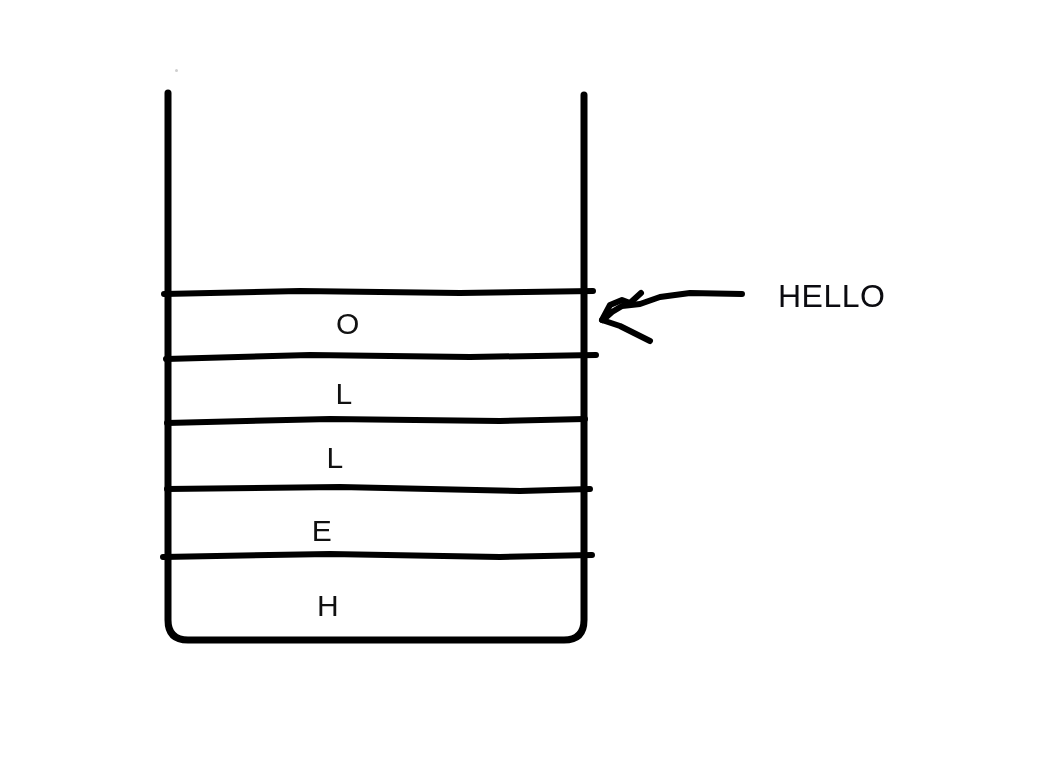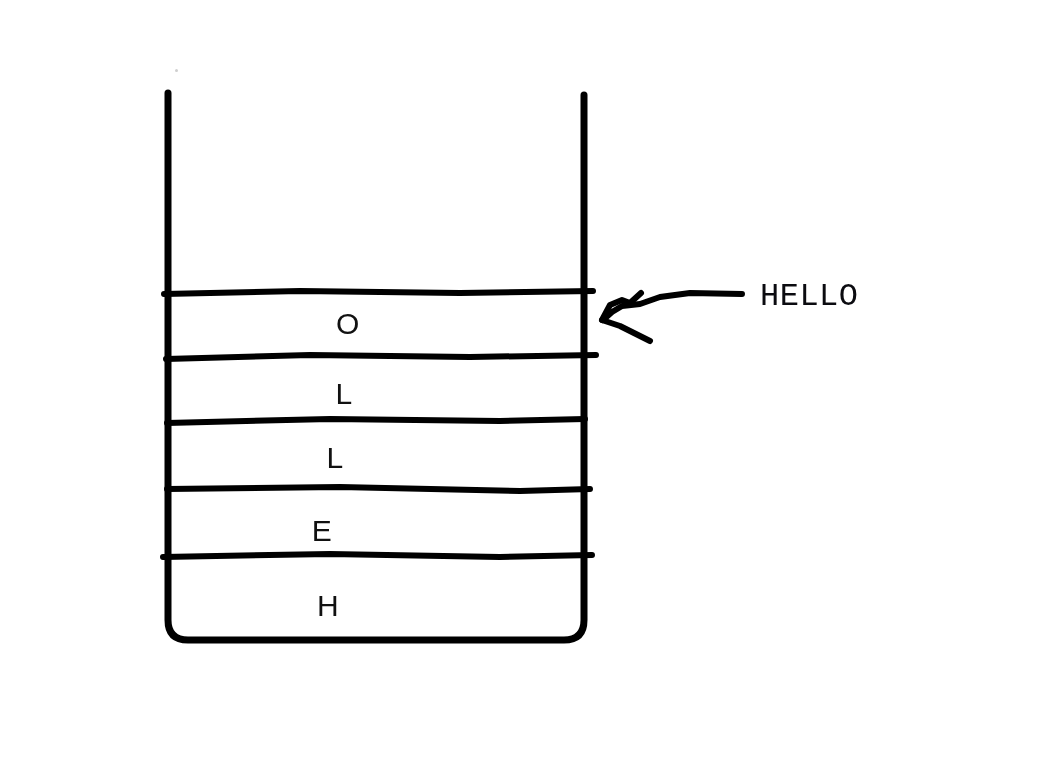--- a/index.html
+++ b/index.html
@@ -81,15 +81,15 @@
   </svg>
 
   <div class="speck" style="left:175px; top:69px;"></div>
 
   <div class="cell-label" style="left:348px; top:324px;">O</div>
   <div class="cell-label" style="left:344px; top:394px;">L</div>
   <div class="cell-label" style="left:335px; top:458px;">L</div>
   <div class="cell-label" style="left:322px; top:531px;">E</div>
   <div class="cell-label" style="left:328px; top:606px;">H</div>
 
-  <div class="annotation-label" style="left:760px; top:278px;font-family:Liberation Mono, monospace;">HELLO</div>
+  <div class="annotation-label" style="left:778px; top:278px;">HELLO</div>
 
 </div>
 
 </body></html>

